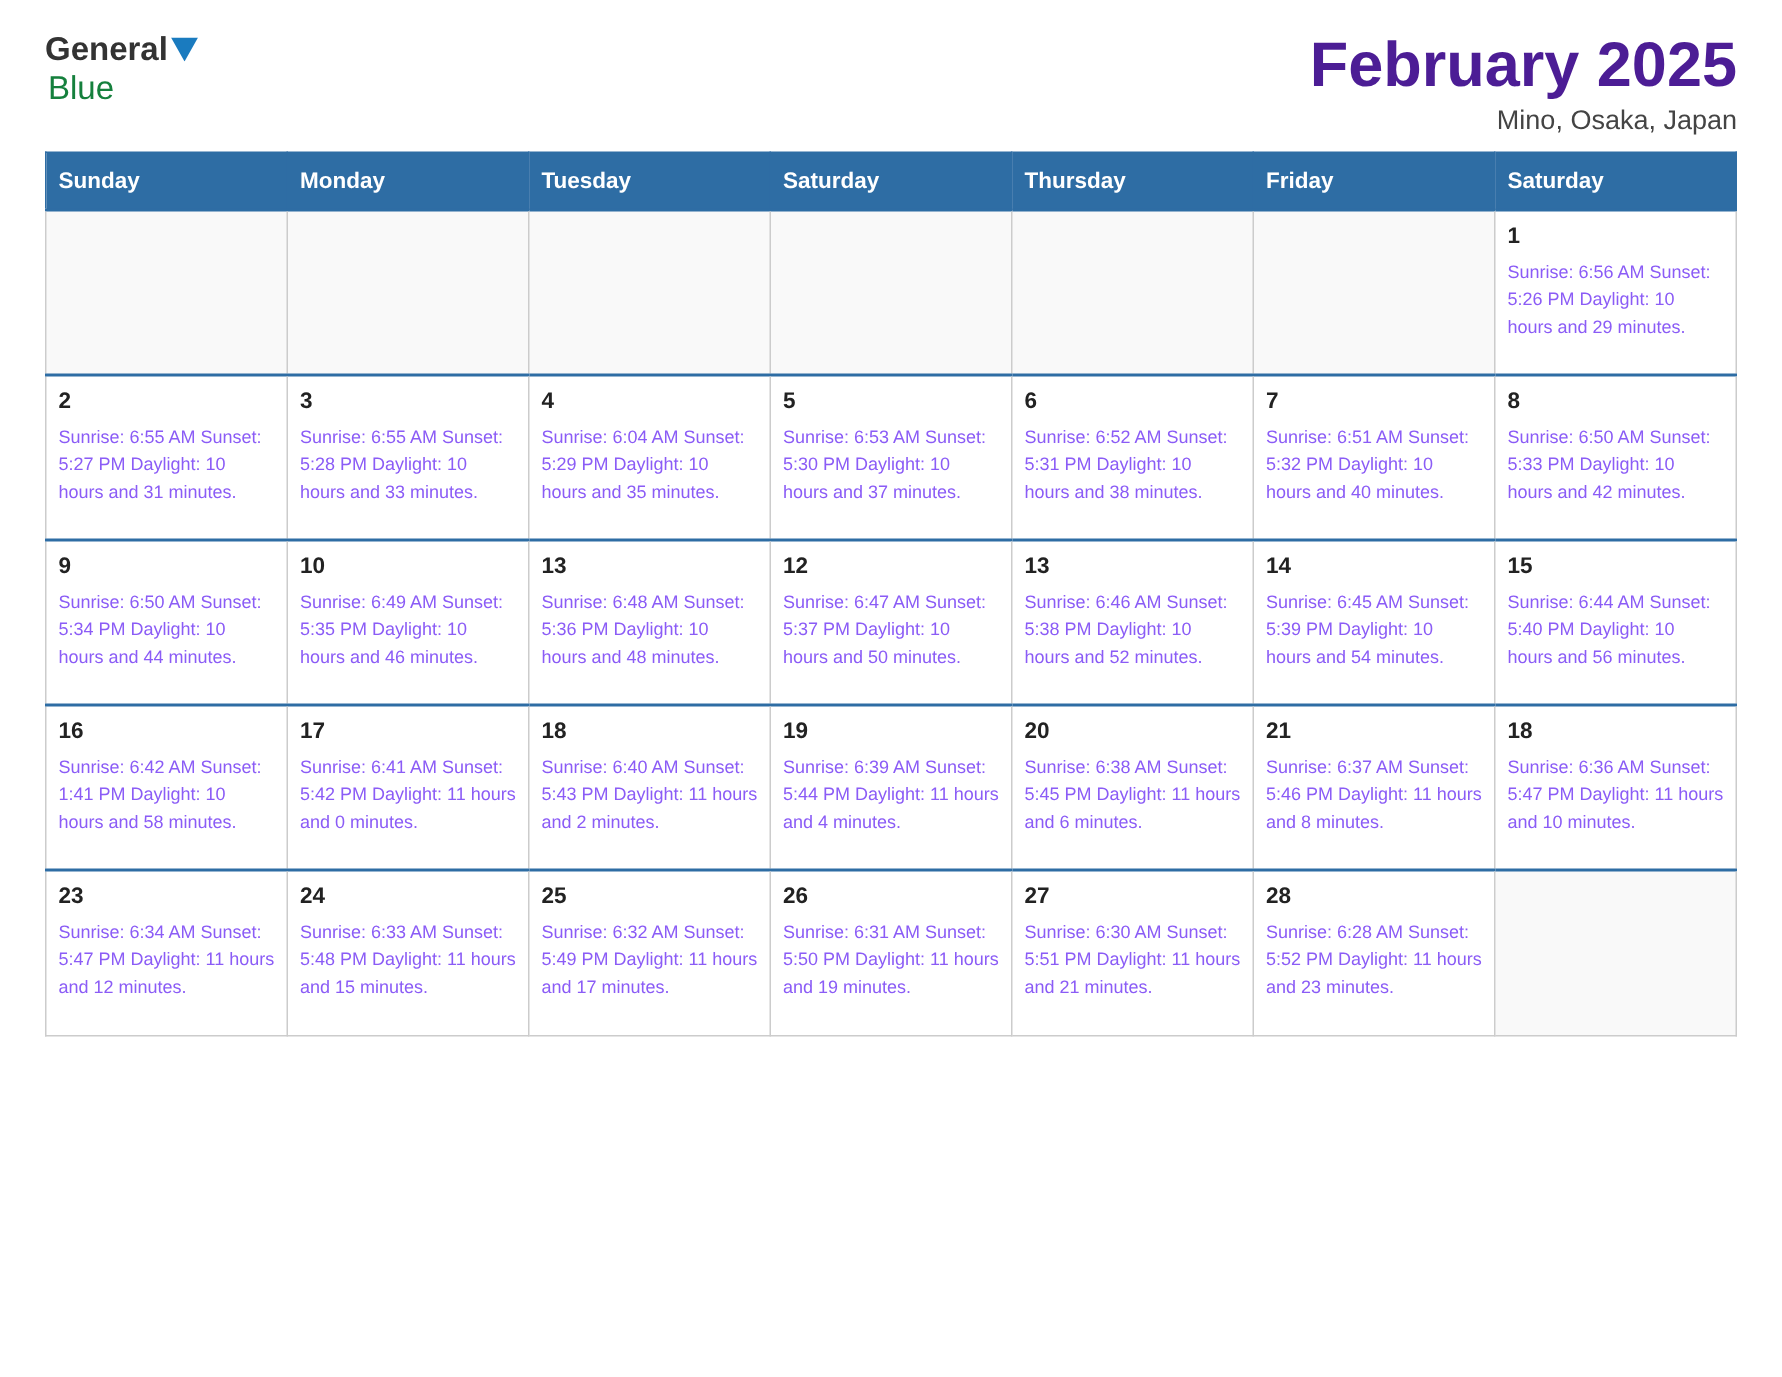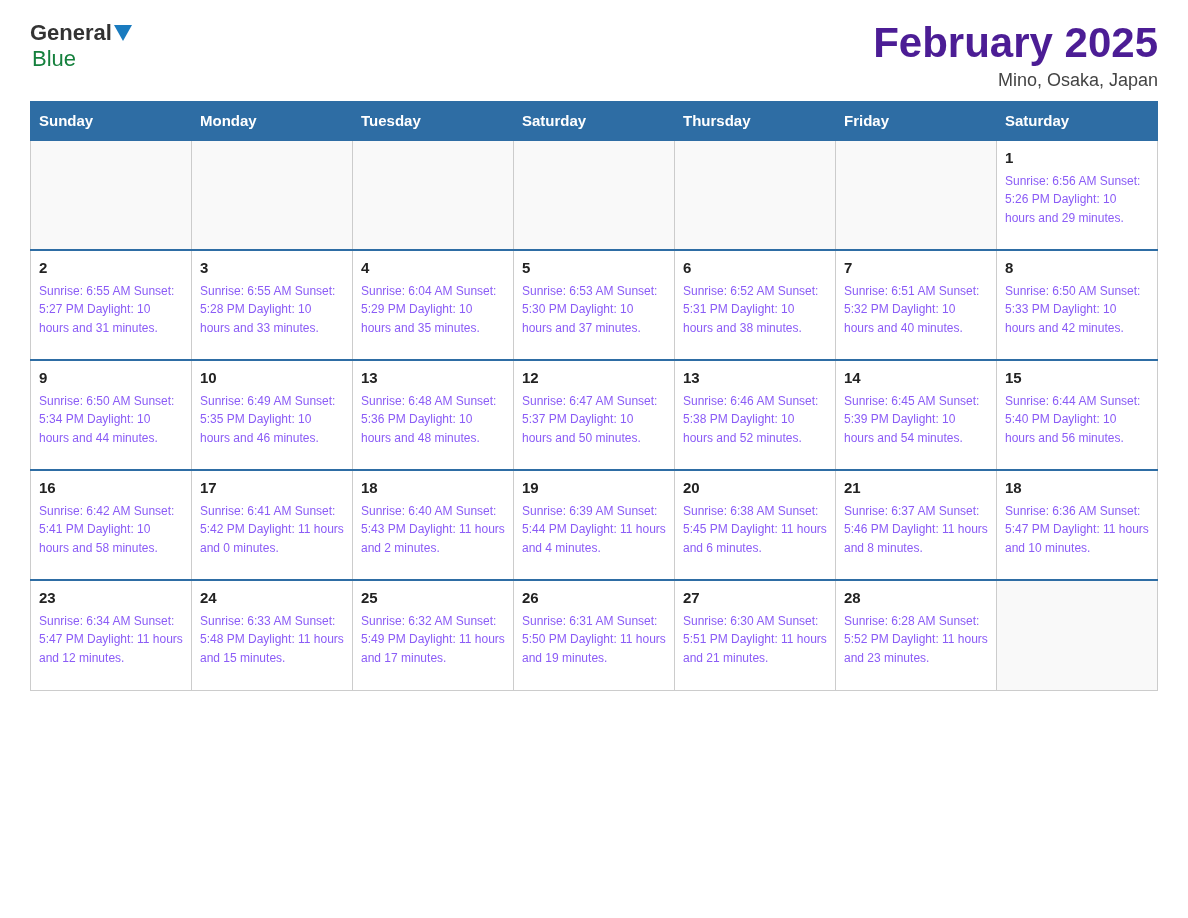--- a/index.html
+++ b/index.html
@@ -228,21 +228,21 @@
           <span class="day-number">15</span>
           <div class="day-info">Sunrise: 6:44 AM
 Sunset: 5:40 PM
 Daylight: 10 hours and 56 minutes.</div>
         </td>
       </tr>
       <tr>
         <td>
           <span class="day-number">16</span>
           <div class="day-info">Sunrise: 6:42 AM
-Sunset: 5:41 PM
+Sunset: 1:41 PM
 Daylight: 10 hours and 58 minutes.</div>
         </td>
         <td>
           <span class="day-number">17</span>
           <div class="day-info">Sunrise: 6:41 AM
 Sunset: 5:42 PM
 Daylight: 11 hours and 0 minutes.</div>
         </td>
         <td>
           <span class="day-number">18</span>

